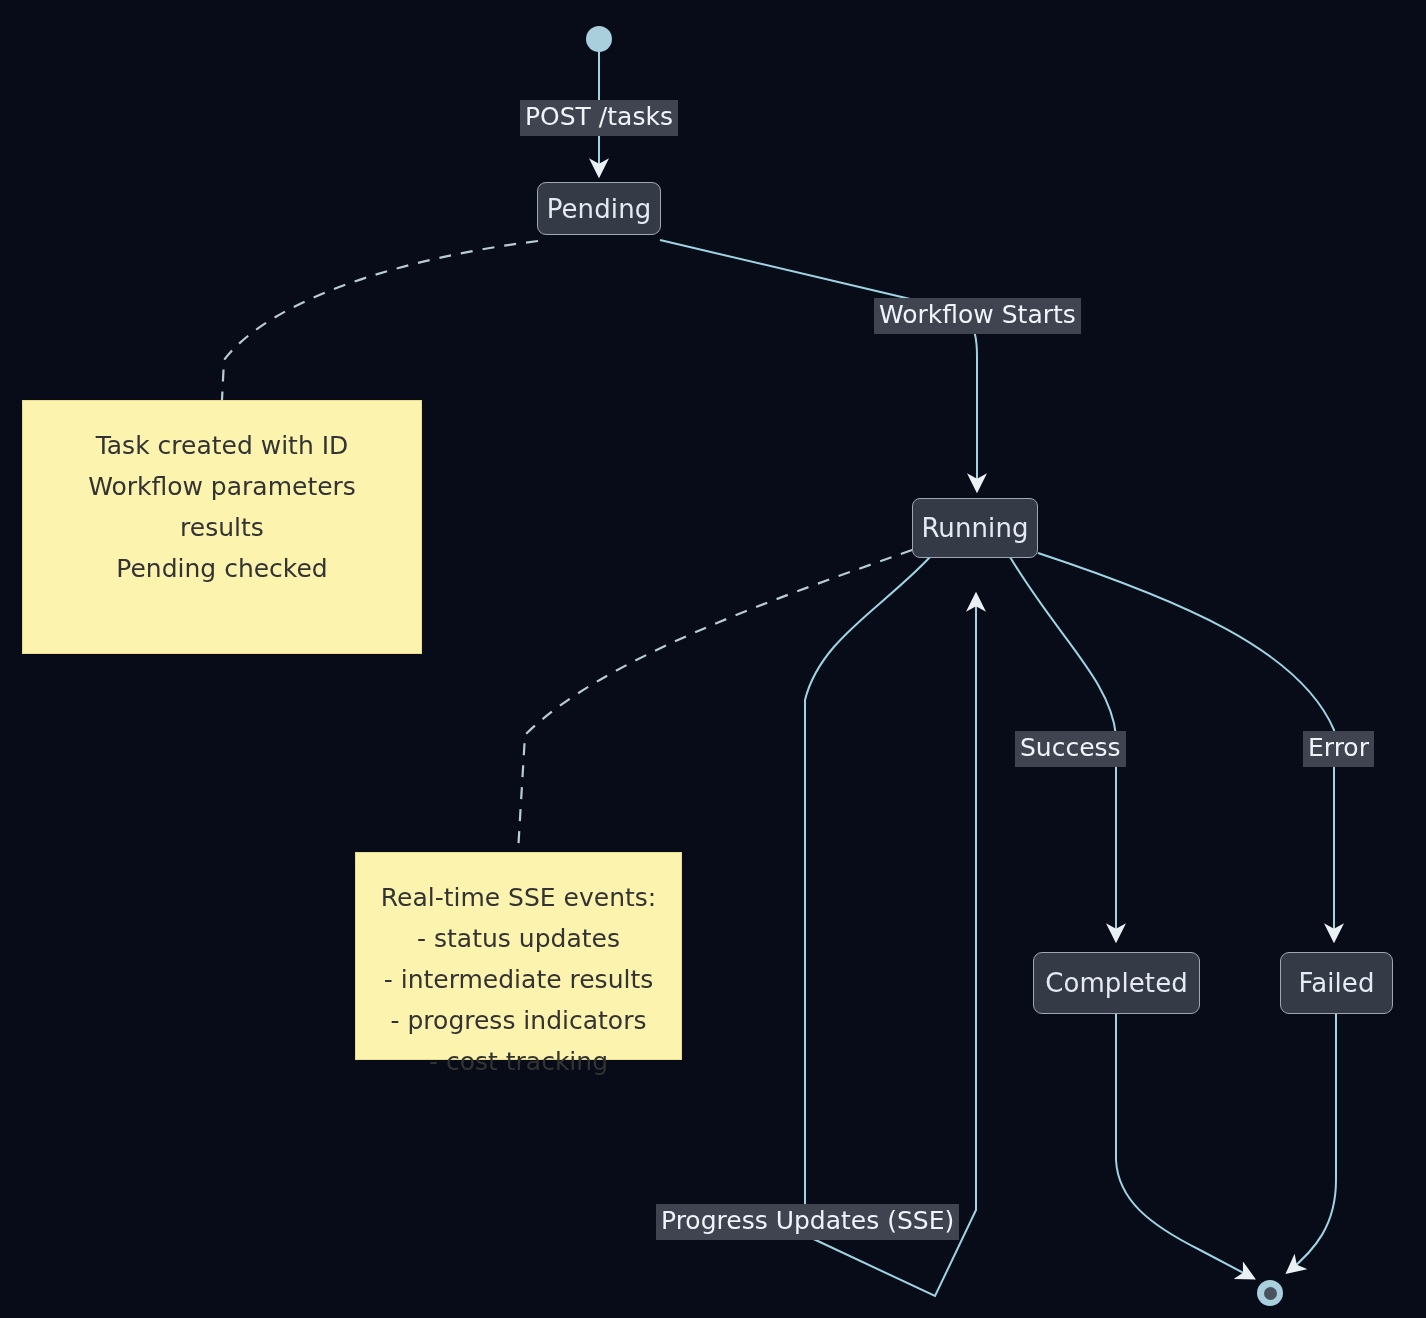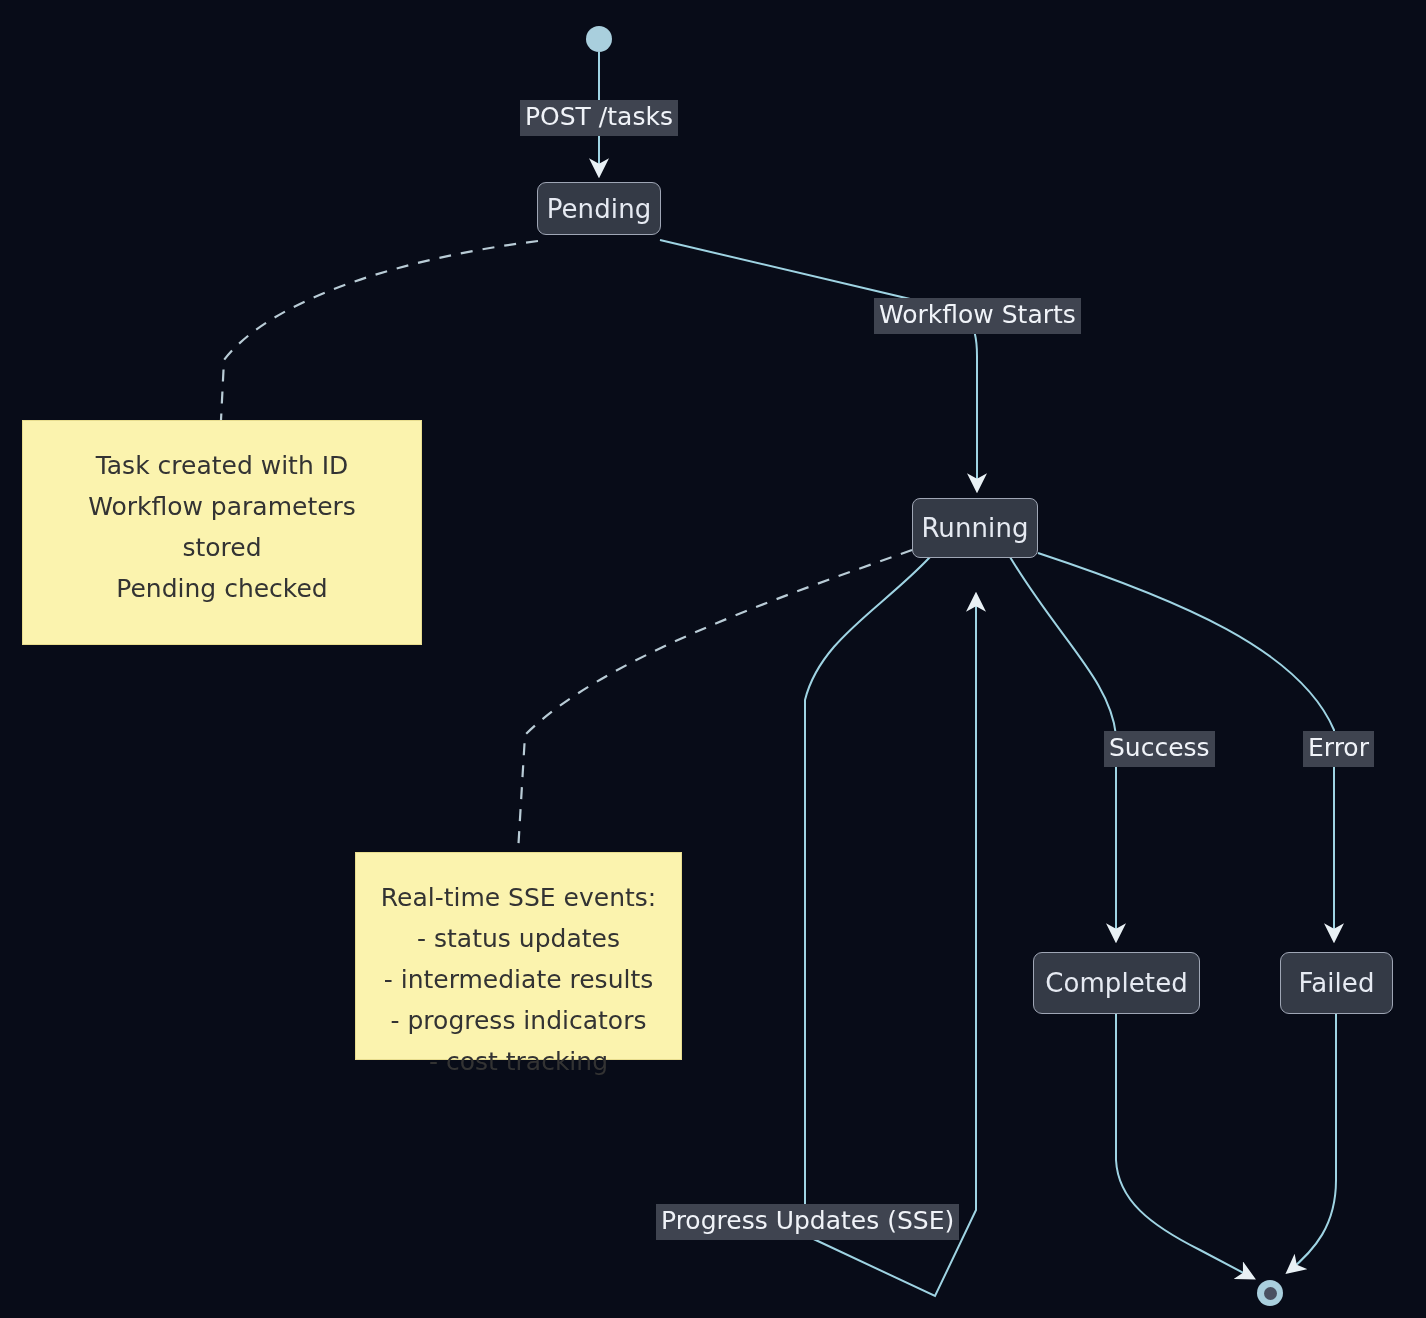--- a/index.html
+++ b/index.html
@@ -139,30 +139,30 @@
   </div>
 
   <div class="end-node" style="left:1257px; top:1280px;">
     <span class="end-node-inner"></span>
   </div>
 
   <div class="edge-label" style="left:520px; top:100px;">POST /tasks</div>
 
   <div class="edge-label" style="left:874px; top:298px;text-align:right;">Workflow Starts</div>
 
-  <div class="edge-label" style="left:1104px; top:731px;">Success</div>
+  <div class="edge-label" style="left:1015px; top:731px;">Success</div>
 
   <div class="edge-label" style="left:1303px; top:731px;">Error</div>
 
   <div class="edge-label" style="left:656px; top:1204px;">Progress Updates (SSE)</div>
 
-  <div class="note-box" style="left:22px; top:420px; width:400px; height:225px;">
+  <div class="note-box" style="left:22px; top:400px; width:400px; height:254px;">
     <span class="note-line">Task created with ID</span>
     <span class="note-line">Workflow parameters</span>
-    <span class="note-line">stored</span>
+    <span class="note-line">results</span>
     <span class="note-line">Pending checked</span>
   </div>
 
   <div class="note-box" style="left:355px; top:852px; width:327px; height:208px;">
     <span class="note-line">Real-time SSE events:</span>
     <span class="note-line">- status updates</span>
     <span class="note-line">- intermediate results</span>
     <span class="note-line">- progress indicators</span>
     <span class="note-line">- cost tracking</span>
   </div>

